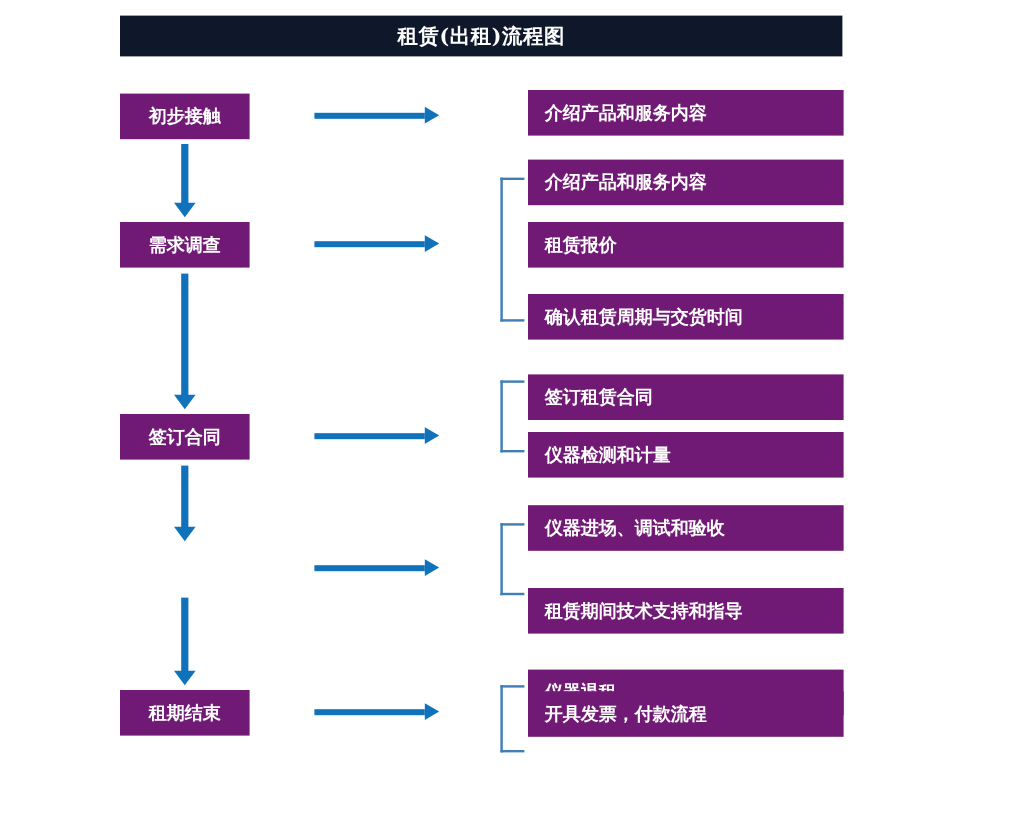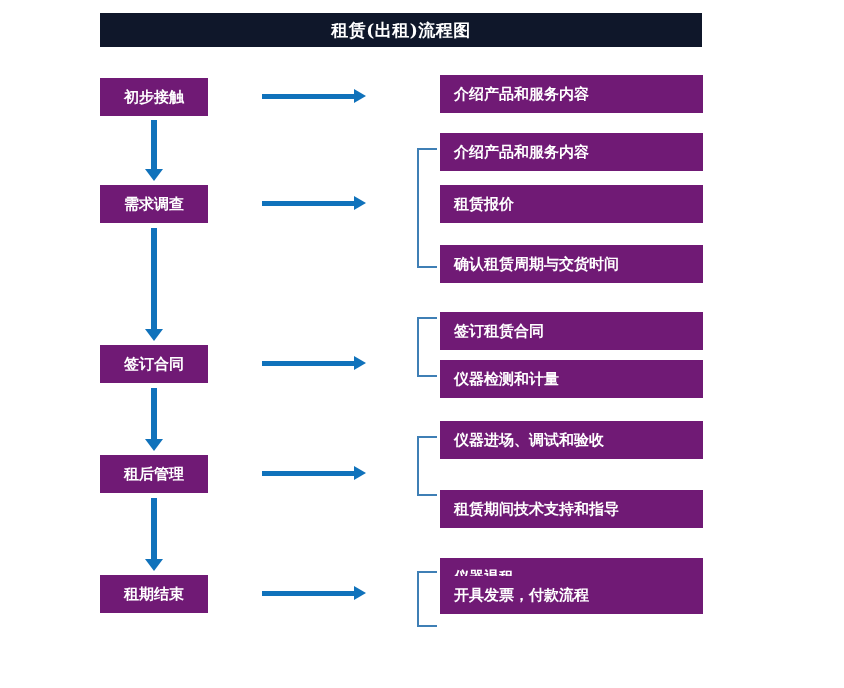--- a/index.html
+++ b/index.html
@@ -124,21 +124,20 @@
 <div id="canvas">
 
   <div class="title-bar">租赁(出租)流程图</div>
 
   <div class="box box-left" style="top:78px;">初步接触</div>
 
   <div class="box box-left" style="top:185px;">需求调查</div>
 
   <div class="box box-left" style="top:345px;">签订合同</div>
 
-  <div class="box box-left" style="top:455px;">租后管理</div>
 
   <div class="box box-left" style="top:575px;">租期结束</div>
 
   <div class="v-arrow" style="top:120px;  height:50px;"></div>
   <div class="v-arrow" style="top:228px;  height:102px;"></div>
   <div class="v-arrow" style="top:388px;  height:52px;"></div>
   <div class="v-arrow" style="top:498px;  height:62px;"></div>
 
   <div class="h-arrow" style="top:94px;"></div>
   <div class="h-arrow" style="top:201px;"></div>

